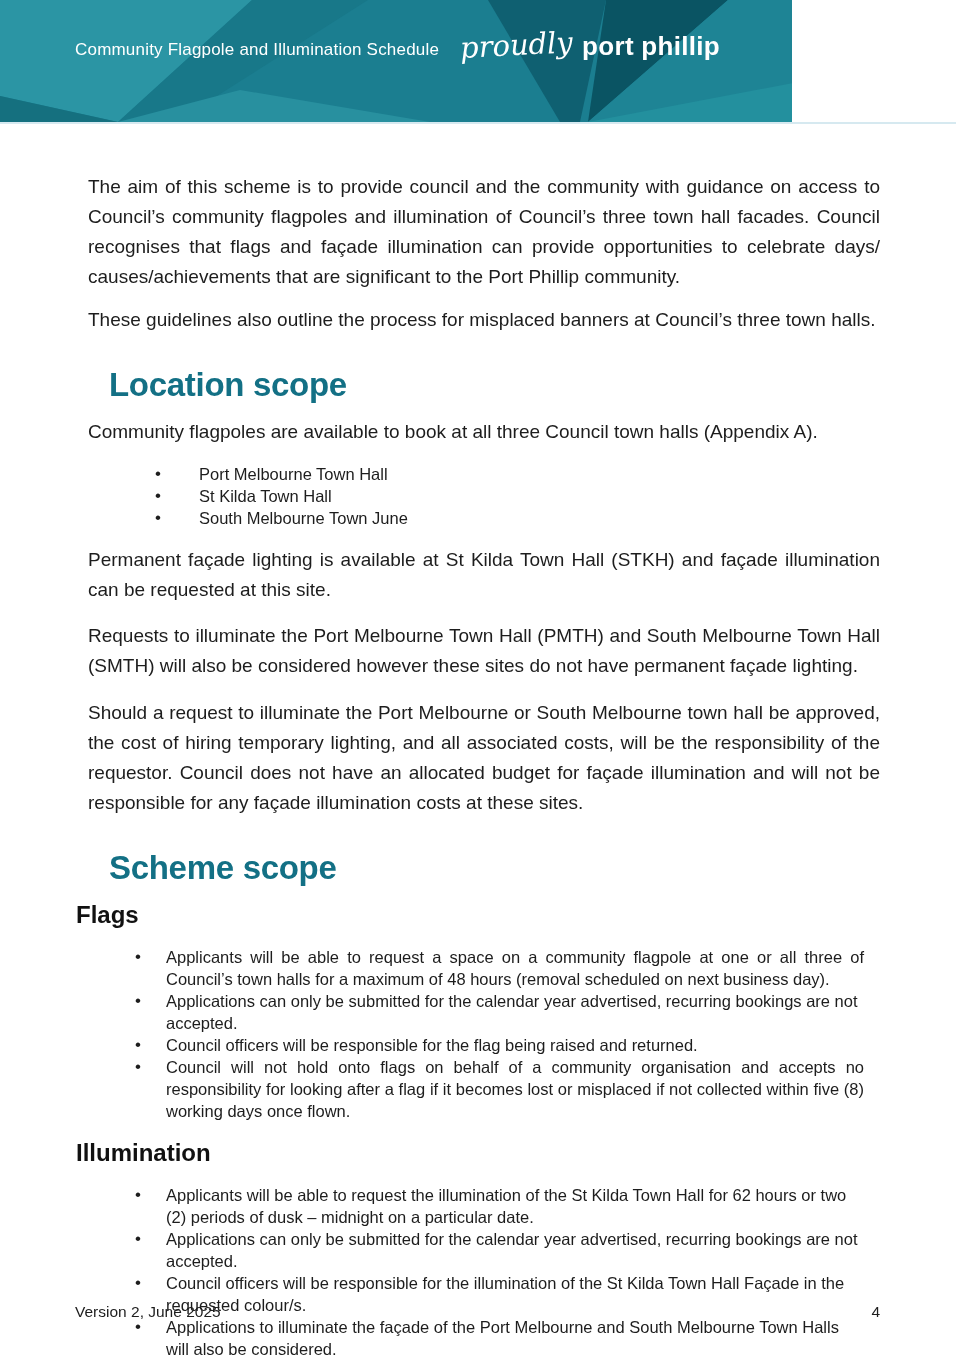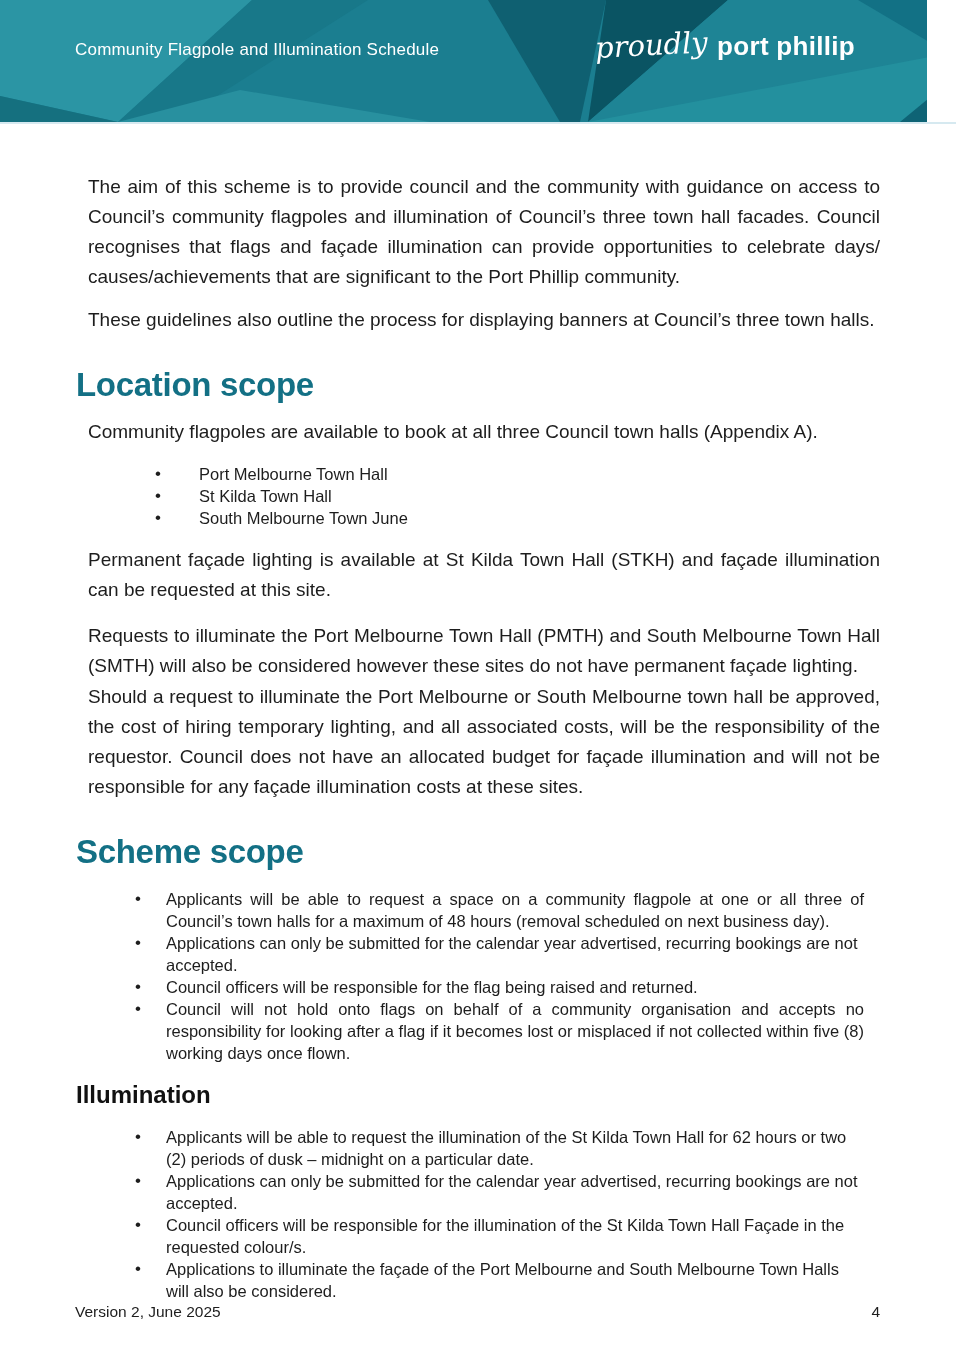--- a/index.html
+++ b/index.html
@@ -10,21 +10,21 @@
     margin: 0 auto;
     background: #ffffff;
     font-family: "Liberation Sans", sans-serif;
     color: #1d1d1d;
     overflow: hidden;
   }
 
   
   .banner {
     position: relative;
-    width: 927px;
+    width: 792px;
     height: 122px;
     overflow: hidden;
   }
   .banner svg { display:block; width:956px; height:122px; }
   .banner-hairline {
     width: 956px; height: 2px;
     background: #d6e9f0;
   }
   .banner-title {
     position: absolute;
@@ -62,40 +62,40 @@
   .content { padding: 48px 76px 0 76px; }
 
   h1 {
     margin: 0 0 12px 0;
     font-size: 33px;
     line-height: 40px;
     font-weight: 700;
     letter-spacing: -0.3px;
     color: var(--heading_teal, #137085);
   }
-  h1.spaced { margin-top: 30px; }
+  h1.spaced { margin-top: 30px; margin-left: 33px; }
 
   h2 {
     margin: 12px 0 12px 0;
     font-size: 24px;
     line-height: 30px;
     font-weight: 700;
     color: #111111;
   }
 
   p {
     margin: 0 0 13px 0;
     padding-left: 12px;
     font-size: 19px;
     line-height: 30px;
   }
   p.just { text-align: justify; }
   p.tight { margin-bottom: 4px; }
   p.gap16 { margin-bottom: 16px; }
-  p.gap17 { margin-bottom: 1px; }
+  p.gap17 { margin-bottom: 17px; }
   p.nogap { margin-bottom: 0; }
 
   ul { list-style: none; margin: 16px; padding: 0; }
   li {
     position: relative;
     font-size: 16.5px;
     line-height: 22px;
   }
   li::before {
     content: "\2022";
@@ -146,35 +146,36 @@
     <div class="logo">
       <span class="logo-script">proudly</span>
       <span class="logo-word">port phillip</span>
     </div>
   </div>
   <div class="banner-hairline"></div>
 
   <div class="content">
 
     <p class="just">The aim of this scheme is to provide council and the community with guidance on access to Council’s community flagpoles and illumination of Council’s three town hall facades.  Council recognises that flags and façade illumination can provide opportunities to celebrate days/ causes/achievements that are significant to the Port Phillip community.</p>
-    <p>These guidelines also outline the process for displaying banners at Council’s three town halls.</p>
+    <p>These guidelines also outline the process for misplaced banners at Council’s three town halls.</p>
 
     <h1 class="spaced">Location scope</h1>
     <p class="tight">Community flagpoles are available to book at all three Council town halls (Appendix A).</p>
     <ul class="hall-list">
       <li>Port Melbourne Town Hall</li>
       <li>St Kilda Town Hall</li>
       <li>South Melbourne Town June</li>
     </ul>
     <p class="just gap16" style="margin-top:2px;">Permanent façade lighting is available at St Kilda Town Hall (STKH) and façade illumination can be requested at this site.</p>
     <p class="just gap17">Requests to illuminate the Port Melbourne Town Hall (PMTH) and South Melbourne Town Hall (SMTH) will also be considered however these sites do not have permanent façade lighting.</p>
     <p class="just nogap">Should a request to illuminate the Port Melbourne or South Melbourne town hall be approved, the cost of hiring temporary lighting, and all associated costs, will be the responsibility of the requestor. Council does not have an allocated budget for façade illumination and will not be responsible for any façade illumination costs at these sites.</p>
 
     <h1 class="spaced" style="margin-bottom:0;">Scheme scope</h1>
 
+    <h2>Flags</h2>
     <ul class="scheme-list">
       <li class="just">Applicants will be able to request a space on a community flagpole at one or all three of Council’s town halls for a maximum of 48 hours (removal scheduled on next business day).</li>
       <li>Applications can only be submitted for the calendar year advertised, recurring bookings are not accepted.</li>
       <li>Council officers will be responsible for the flag being raised and returned.</li>
       <li class="just">Council will not hold onto flags on behalf of a community organisation and accepts no responsibility for looking after a flag if it becomes lost or misplaced if not collected within five (8) working days once flown.</li>
     </ul>
 
     <h2>Illumination</h2>
     <ul class="scheme-list">
       <li>Applicants will be able to request the illumination of the St Kilda Town Hall for 62 hours or two (2) periods of dusk – midnight on a particular date.</li>

